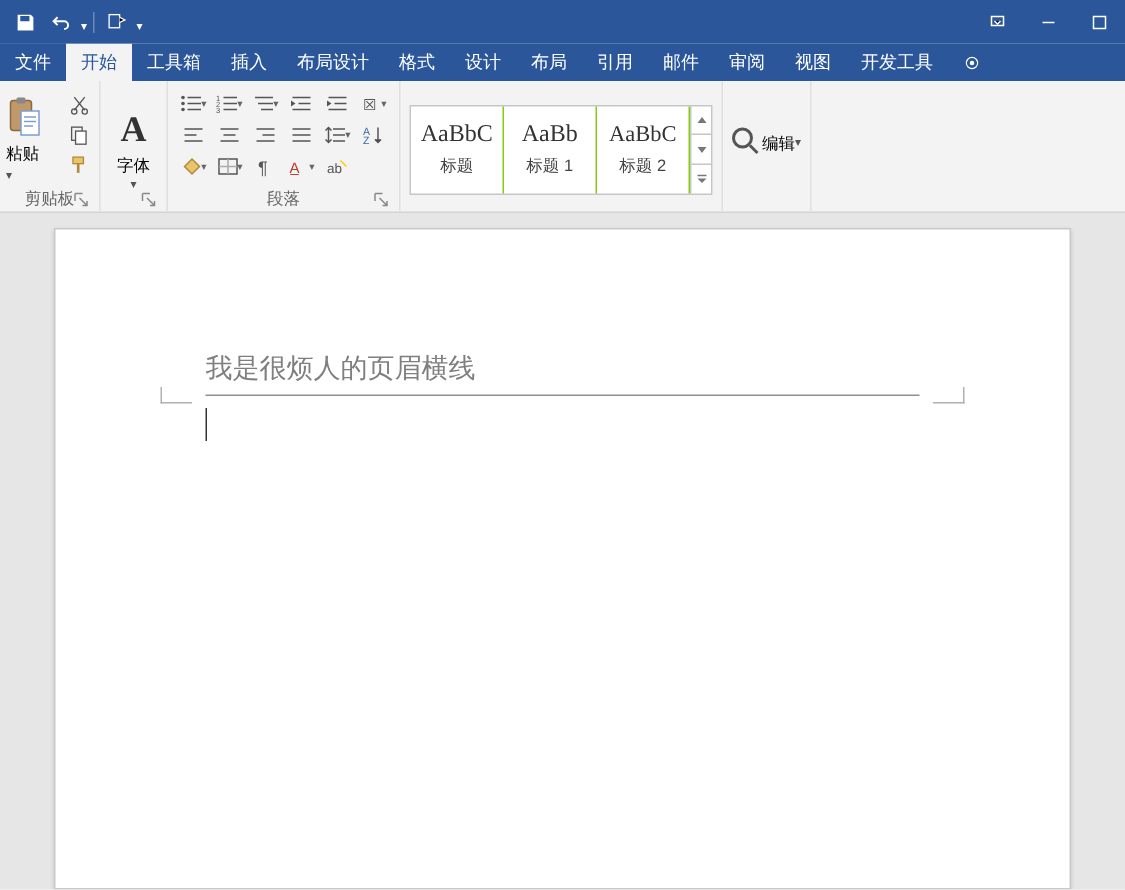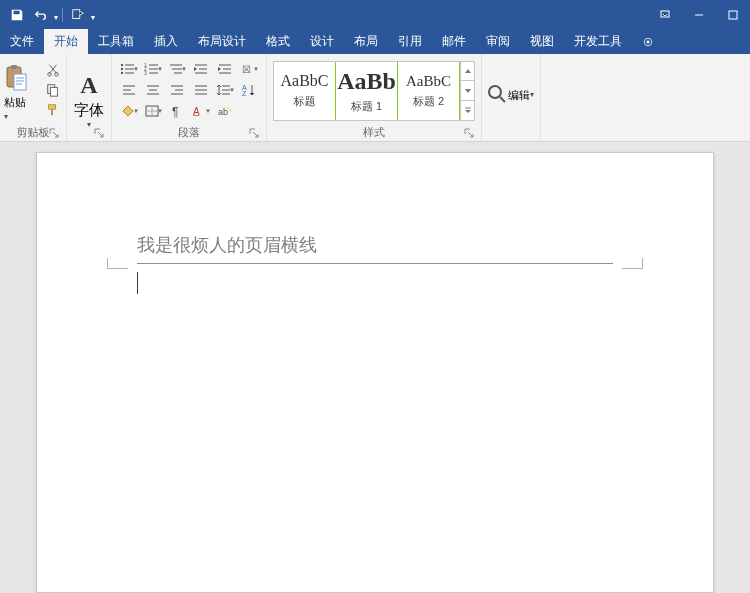--- a/index.html
+++ b/index.html
@@ -37,21 +37,21 @@
     .big-btn .icon { height: 30px; display: flex; align-items: center; }
     .big-btn .lbl { font-size: 11px; }
     .big-btn .caret { font-size: 8px; color: #555; }
     .mini-col { display: flex; flex-direction: column; gap: 2px; padding-left: 2px; }
     .mini-btn { width: 18px; height: 18px; display:flex; align-items:center; justify-content:center; cursor:pointer; }
     .mini-btn svg { width: 14px; height: 14px; }
     
     
     .font-big { width: 36px; display:flex; flex-direction:column; align-items:center; padding-top:6px; cursor:pointer; }
     .font-big .icon { font-size: 24px; font-family: serif; font-weight:bold; color:#333; }
-    .font-big .lbl { font-size: 15px; margin-top: 2px; }
+    .font-big .lbl { font-size: 11px; margin-top: 2px; }
     
     
     .para-grid { display:grid; grid-template-columns: repeat(6, 22px); grid-auto-rows: 19px; gap: 2px 2px; padding: 2px 2px; }
     .pg-btn { display:flex; align-items:center; justify-content:center; cursor:pointer; }
     .pg-btn svg { width:16px; height:14px; }
     .drop-caret { font-size: 7px; color:#666; margin-left:-2px; }
     
     
     .styles-gallery { display:flex; border:1px solid #c6c6c6; background:#fff; margin:2px 2px 0; }
     .style-item { width:62px; height:58px; border-right:1px solid #84cc16; display:flex; flex-direction:column; align-items:center; justify-content:center; cursor:pointer; }
@@ -329,21 +329,21 @@
   </div>
 
   <div class="group">
     <div class="group-body">
       <div class="styles-gallery">
         <div class="style-item">
           <div class="style-preview" style="font-size:16px;">AaBbC</div>
           <div class="style-name">标题</div>
         </div>
         <div class="style-item">
-          <div class="style-preview" style="font-size:24px;font-weight:bold;">AaBb</div>
+          <div class="style-preview" style="font-size:16px;font-weight:normal;">AaBb</div>
           <div class="style-name">标题 1</div>
         </div>
         <div class="style-item">
           <div class="style-preview" style="font-size:15px;">AaBbC</div>
           <div class="style-name">标题 2</div>
         </div>
         <div class="gallery-spin">
           <div class="spin-btn">
               <svg viewBox="0 0 8 8">
                 <path fill="#777" d="M4 2L1 6h6z"></path>
@@ -356,26 +356,20 @@
             </div>
           <div class="spin-btn">
               <svg viewBox="0 0 8 8">
                 <path stroke="#777" d="M1 2h6"></path>
                 <path fill="#777" d="M4 7L1 4h6z"></path>
               </svg>
             </div>
         </div>
       </div>
     </div>
-    <div class="group-label">
-      <span>样式</span>
-      <span class="launcher"><svg viewBox="0 0 10 10">
-            <path stroke="#888" fill="none" d="M1 1h5M1 1v5M4 4l5 5M9 6v3H6"></path>
-          </svg></span>
-    </div>
   </div>
 
   <div class="group">
     <div class="group-body">
       <div class="vbig">
         <svg width="22" height="22" viewBox="0 0 22 22">
             <circle cx="9" cy="9" r="6" fill="none" stroke="#555" stroke-width="2"></circle>
             <path stroke="#555" stroke-width="2" d="M14 14l5 5"></path>
           </svg>
         <span class="lbl">编辑</span>

